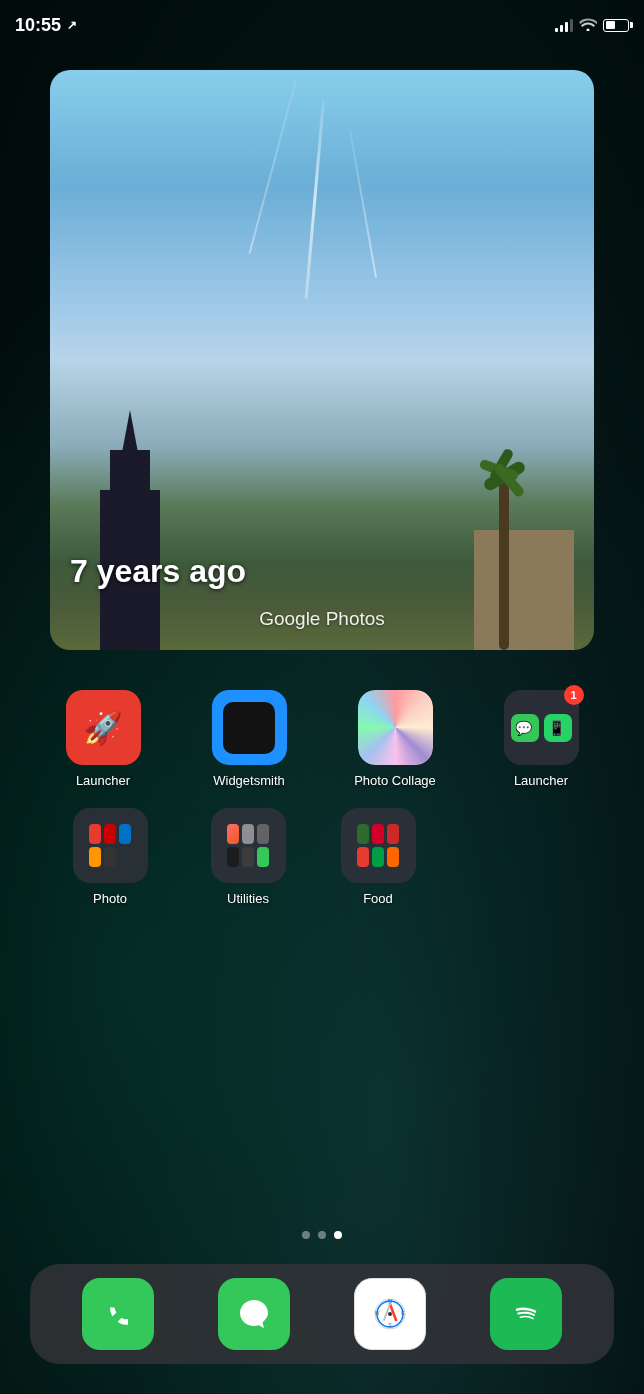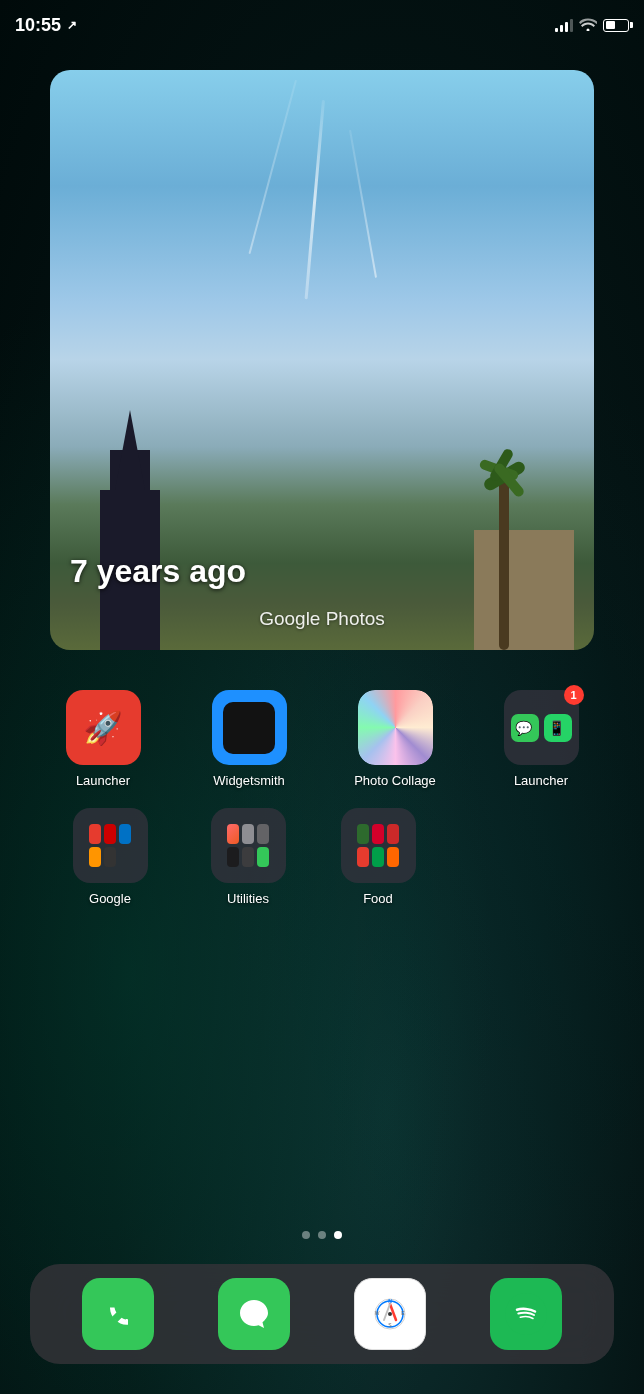--- a/index.html
+++ b/index.html
@@ -510,21 +510,21 @@
       <div class="app-icon icon-folder" style="width:75px; height:75px;">
         <div style="display:grid; grid-template-columns:1fr 1fr 1fr; grid-template-rows:1fr 1fr; gap:3px; padding:8px; width:100%; height:100%;">
           <div style="background:#e63b2e;border-radius:4px;"></div>
           <div style="background:#cc0000;border-radius:4px;"></div>
           <div style="background:#0071c5;border-radius:4px;"></div>
           <div style="background:#ff9500;border-radius:4px;"></div>
           <div style="background:#333;border-radius:4px;"></div>
           <div style="border-radius:4px;"></div>
         </div>
       </div>
-      <span class="app-label">Google</span>
+      <span class="app-label">Photo</span>
     </div>
 
     <div class="app-item" style="width:130px;">
       <div class="app-icon icon-folder" style="width:75px; height:75px;">
         <div style="display:grid; grid-template-columns:1fr 1fr 1fr; grid-template-rows:1fr 1fr; gap:3px; padding:8px; width:100%; height:100%;">
           <div style="background: linear-gradient(135deg,#ff6b6b,#ee5a24);border-radius:4px;"></div>
           <div style="background:#8e8e93;border-radius:4px;"></div>
           <div style="background:#636366;border-radius:4px;"></div>
           <div style="background:#1c1c1e;border-radius:4px;"></div>
           <div style="background:#3c3c3e;border-radius:4px;"></div>

